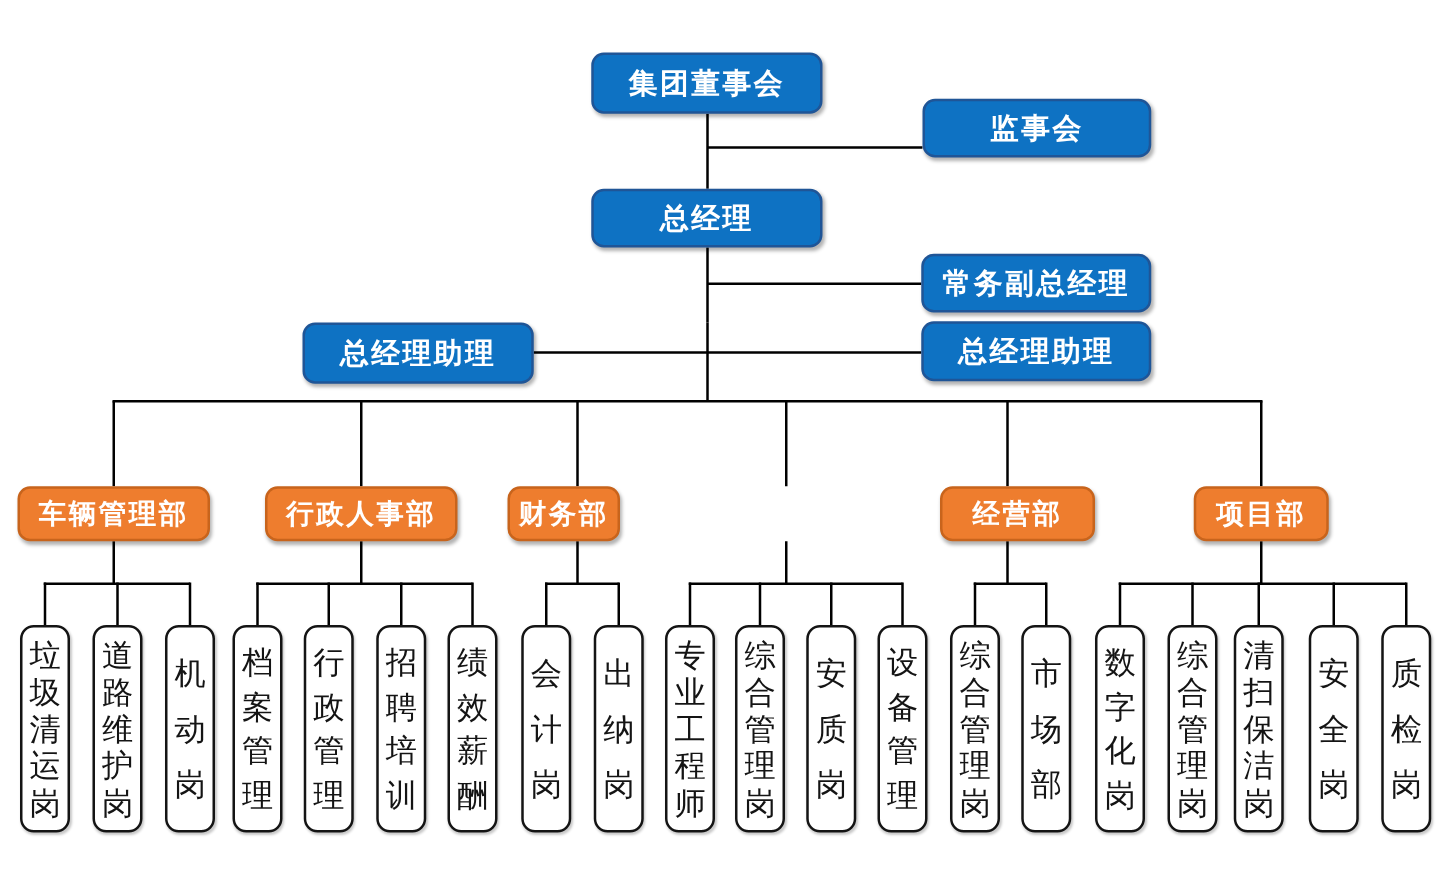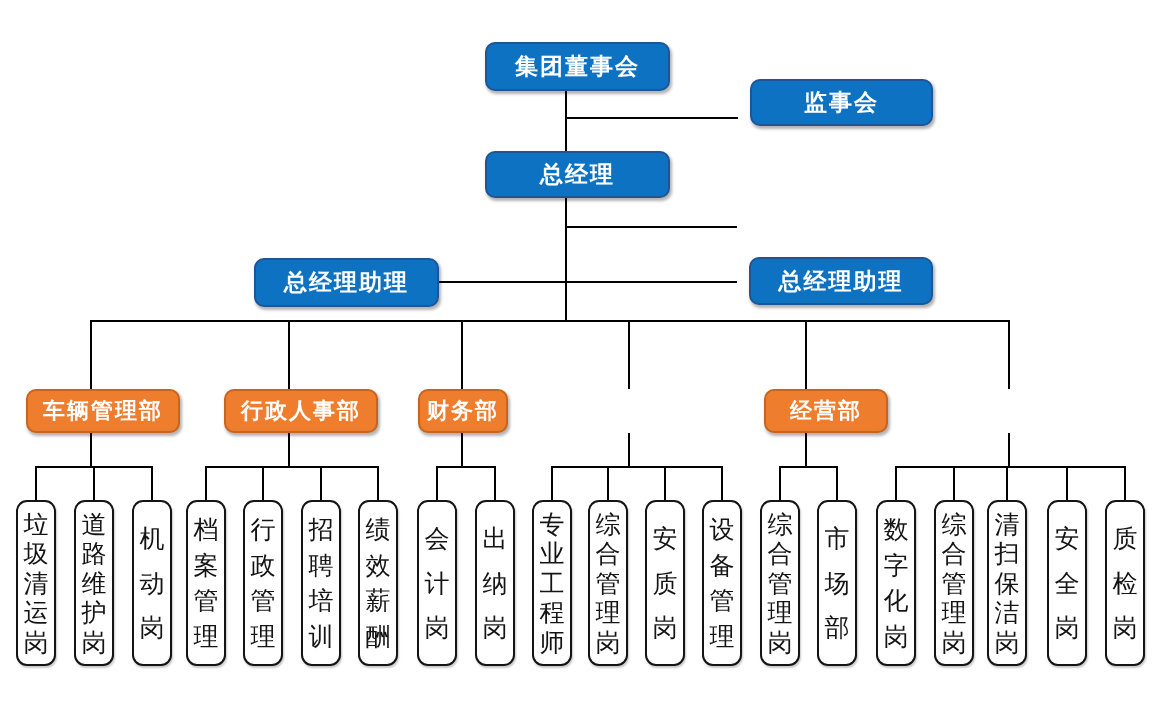--- a/index.html
+++ b/index.html
@@ -6,21 +6,20 @@
   .canvas{
     position:relative;width:1164px;height:713px;background:#fff;overflow:hidden;
     font-family:"DejaVu Sans",sans-serif;
   }
   .ln{position:absolute;background:var(--line,#000);}
   .node{
     position:absolute;display:flex;align-items:center;justify-content:center;
     color:#fff;font-weight:bold;letter-spacing:2px;border-radius:10px;
     box-shadow:1.5px 2.5px 3px rgba(0,0,0,.30);
     box-sizing:border-box;
-    margin-left:12px;
   }
   .blue{
     background:var(--box-blue,#0e72c3);
     border:2px solid var(--box-blue-border,#1f5597);
     font-size:23px;
   }
   .orange{
     background:var(--box-orange,#ee7d2e);
     border:2px solid var(--box-orange-border,#c8641c);
     font-size:22px;
@@ -92,38 +91,44 @@
 
   <div class="node blue" style="left:473px;top:42px;width:185px;height:49px">
     <span>集团董事会</span>
   </div>
   <div class="node blue" style="left:738px;top:79px;width:183px;height:47px">
     <span>监事会</span>
   </div>
   <div class="node blue" style="left:473px;top:151px;width:185px;height:47px">
     <span>总经理</span>
   </div>
+  <div class="node blue" style="left:737px;top:203px;width:184px;height:47px">
+    <span>常务副总经理</span>
+  </div>
   <div class="node blue" style="left:242px;top:258px;width:185px;height:49px">
     <span>总经理助理</span>
   </div>
   <div class="node blue" style="left:737px;top:257px;width:184px;height:48px">
     <span>总经理助理</span>
   </div>
 
   <div class="node orange" style="left:14px;top:389px;width:154px;height:44px">
     <span>车辆管理部</span>
   </div>
   <div class="node orange" style="left:212px;top:389px;width:154px;height:44px">
     <span>行政人事部</span>
   </div>
   <div class="node orange" style="left:406px;top:389px;width:90px;height:44px">
     <span>财务部</span>
   </div>
   <div class="node orange" style="left:752px;top:389px;width:124px;height:44px">
     <span>经营部</span>
+  </div>
+  <div class="node orange" style="left:955px;top:389px;width:108px;height:44px">
+    <span>项目部</span>
   </div>
 
   <div class="leaf" style="left:16px">
       <span>垃</span>
       <span>圾</span>
       <span>清</span>
       <span>运</span>
       <span>岗</span>
     </div>
   <div class="leaf" style="left:74px">

